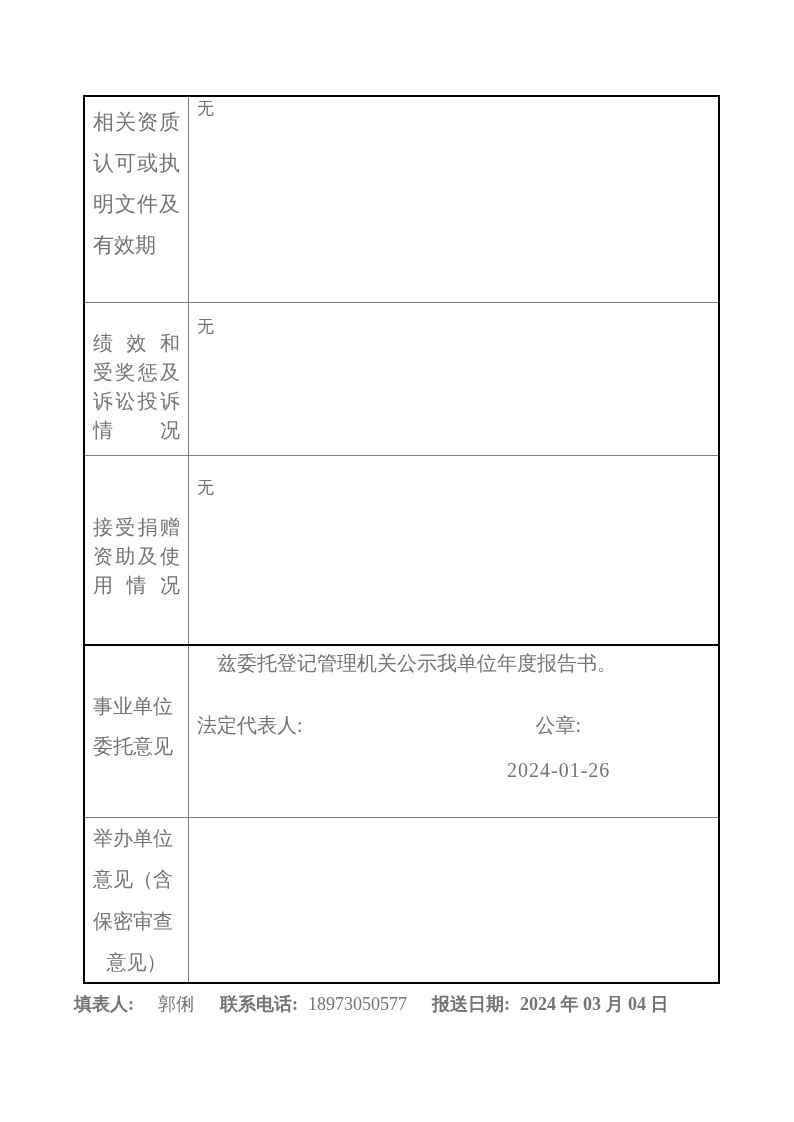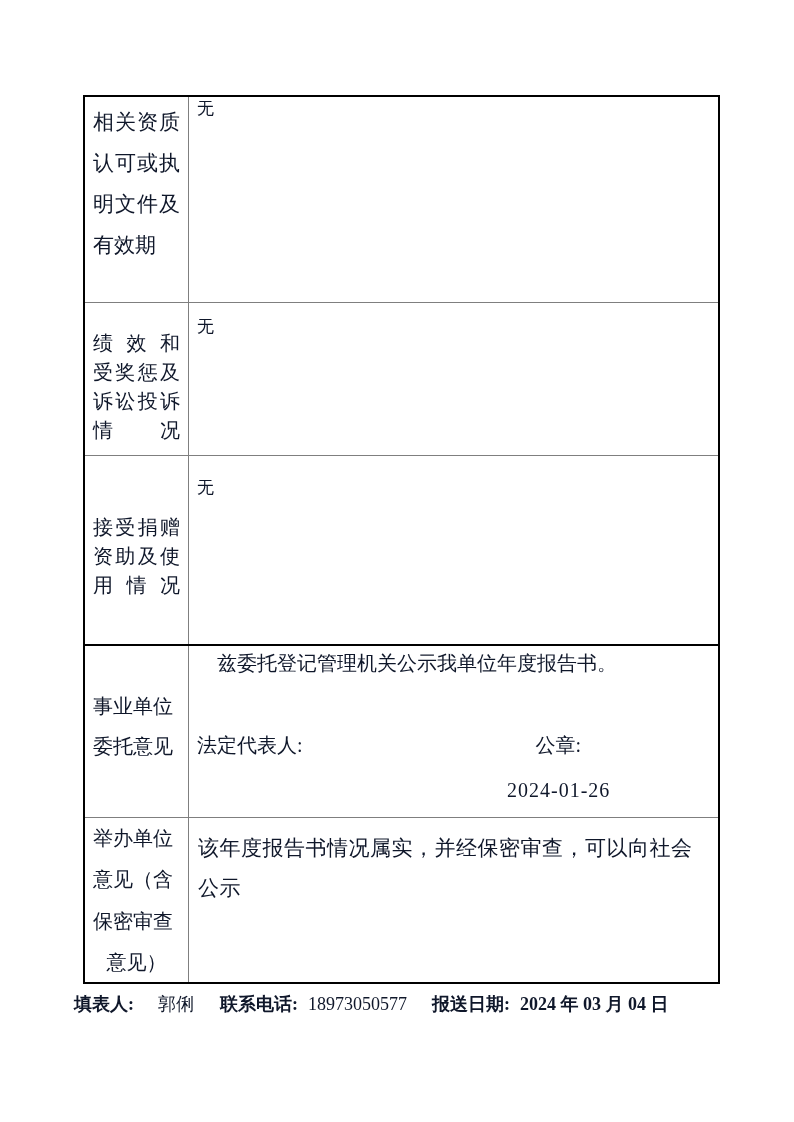--- a/index.html
+++ b/index.html
@@ -1,21 +1,21 @@
 <!DOCTYPE html>
 <html><head>
 <meta charset="utf-8">
 <style>
   html,body{margin:0;padding:0;}
   body{background:#ffffff;}
   .page{
     position:relative;
     width:794px;height:1122px;
     background:#ffffff;
-    color:#0f172a;
+    color:#737373;
     font-family:"Liberation Serif","DejaVu Serif",serif;
     overflow:hidden;
   }
   .doc-table{
     position:absolute;
     left:83px;top:95px;
     width:637px;height:889px;
     border:2px solid #000;
     box-sizing:border-box;
     display:flex;flex-direction:column;
@@ -45,21 +45,21 @@
   .row2 .label-cell{padding-top:26px;line-height:29px;font-size:20px;}
   .row3 .label-cell{padding-top:57px;line-height:29px;font-size:20px;}
   .row4 .label-cell{padding-top:40px;line-height:40px;font-size:20px;}
   .row5 .label-cell{justify-content:space-between;line-height:40px;font-size:20px;}
   .none-value{font-size:17px;line-height:21px;padding-left:8px;}
   .row1 .none-value{padding-top:1px;}
   .row2 .none-value{padding-top:13px;}
   .row3 .none-value{padding-top:21px;}
   .entrust-cell{padding-left:8px;padding-right:6px;}
   .entrust-statement{margin-top:4px;text-indent:20px;line-height:26px;}
-  .entrust-sign-line{display:flex;margin-top:56px;line-height:26px;}
+  .entrust-sign-line{display:flex;margin-top:36px;line-height:26px;}
   .seal-label{margin-left:233px;}
   .entrust-date{margin-top:19px;margin-left:310px;line-height:26px;letter-spacing:1px;}
   .opinion-cell{padding:10px 10px 0 9px;font-size:21px;line-height:40px;letter-spacing:0.5px;}
   .page-footer{
     position:absolute;left:74px;top:992px;
     display:flex;align-items:center;
     font-size:18px;line-height:24px;white-space:nowrap;
   }
   .f-label{font-weight:bold;}
   .f-name{margin-left:24px;}
@@ -125,21 +125,20 @@
       </div>
     </div>
 
     <div class="trow row5 sep-thin">
       <div class="label-cell">
         <div class="lbl-line">举办单位</div>
         <div class="lbl-line">意见（含</div>
         <div class="lbl-line">保密审查</div>
         <div class="lbl-line cline">意见）</div>
       </div>
-      <div class="content-cell opinion-cell">该年度报告书情况属实，并经保密审查，可以向社会公示</div>
     </div>
 
   </div>
 
   <div class="page-footer">
     <span class="f-label">填表人:</span>
     <span class="f-name">郭俐</span>
     <span class="f-label f-phone-label">联系电话:</span>
     <span class="f-phone">18973050577</span>
     <span class="f-label f-date-label">报送日期:</span>

